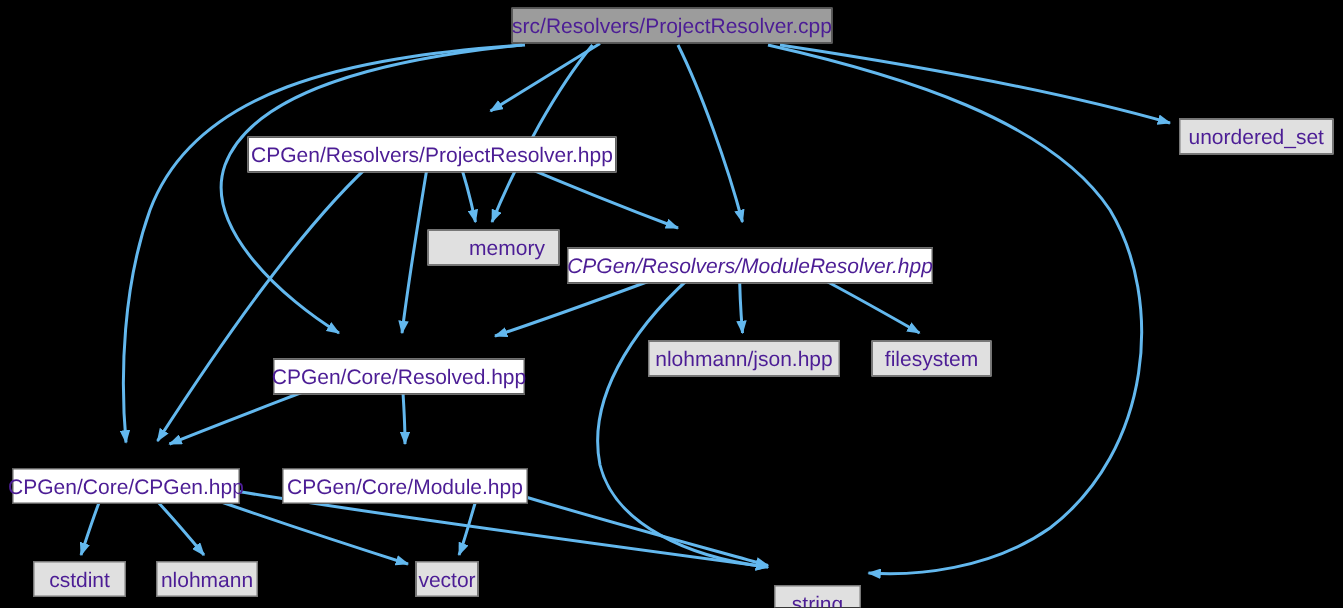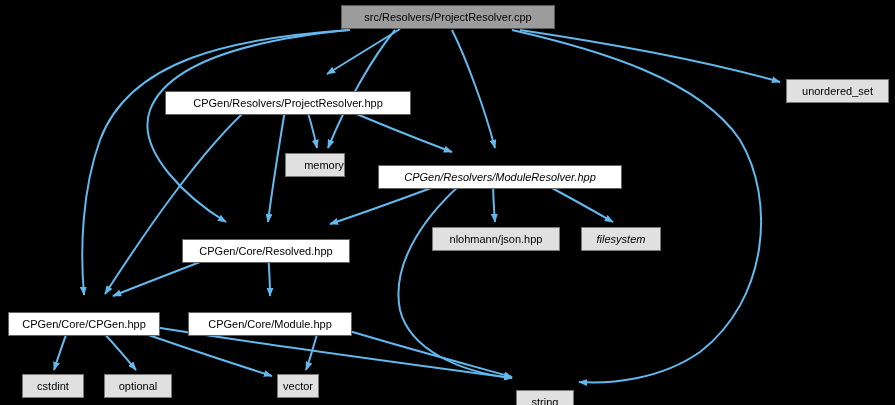--- a/index.html
+++ b/index.html
@@ -23,23 +23,23 @@
     width: 895px;
     height: 405px;
     pointer-events: none;
   }
   .node {
     position: absolute;
     box-sizing: border-box;
     display: flex;
     align-items: center;
     justify-content: center;
-    font-size: 11px;
+    font-size: 14px;
     line-height: 1;
-    color: #000000;
+    color: #4c1d95;
     white-space: nowrap;
     border-style: solid;
     border-width: 1px;
     user-select: none;
   }
   .node.fill-white {
     background: #ffffff;
     border-color: #606060;
     margin-top: 12px;
   }
@@ -87,26 +87,26 @@
         <path d="M 143,325 C 230,340 400,363 512,378" fill="none" stroke="#63b8ee" stroke-width="2" marker-end="url(#arrowhead)"></path>
         <path d="M 320,325 C 315,340 310,360 306,370" fill="none" stroke="#63b8ee" stroke-width="2" marker-end="url(#arrowhead)"></path>
         <path d="M 330,325 C 380,341 462,363 512,377" fill="none" stroke="#63b8ee" stroke-width="2" marker-end="url(#arrowhead)"></path>
       </g>
   </svg>
 
   <div id="nodes-group">
       <div class="node fill-root" style="left: 341px; top: 5px; width: 214px; height: 24px;">src/Resolvers/ProjectResolver.cpp</div>
       <div class="node fill-grey" style="left: 786px; top: 79px; width: 103px; height: 24px;">unordered_set</div>
       <div class="node fill-white" style="left: 165px; top: 79px; width: 246px; height: 24px;">CPGen/Resolvers/ProjectResolver.hpp</div>
-      <div class="node fill-grey" style="left: 285px; top: 153px; width: 60px; height: 24px; padding-left: 18px;">memory</div>
+      <div class="node fill-grey" style="left: 285px; top: 153px; width: 88px; height: 24px; padding-left: 18px;">memory</div>
       <div class="node fill-white" style="left: 378px; top: 153px; width: 244px; height: 24px; font-style: italic;">CPGen/Resolvers/ModuleResolver.hpp</div>
       <div class="node fill-white" style="left: 182px; top: 227px; width: 168px; height: 24px;">CPGen/Core/Resolved.hpp</div>
       <div class="node fill-grey" style="left: 432px; top: 227px; width: 128px; height: 24px;">nlohmann/json.hpp</div>
-      <div class="node fill-grey" style="left: 581px; top: 227px; width: 80px; height: 24px; font-style: italic;">filesystem</div>
+      <div class="node fill-grey" style="left: 581px; top: 227px; width: 80px; height: 24px;">filesystem</div>
       <div class="node fill-white" style="left: 8px; top: 300px; width: 152px; height: 24px;">CPGen/Core/CPGen.hpp</div>
       <div class="node fill-white" style="left: 188px; top: 300px; width: 164px; height: 24px;">CPGen/Core/Module.hpp</div>
       <div class="node fill-grey" style="left: 22px; top: 374px; width: 62px; height: 24px;">cstdint</div>
-      <div class="node fill-grey" style="left: 104px; top: 374px; width: 68px; height: 24px;">optional</div>
+      <div class="node fill-grey" style="left: 104px; top: 374px; width: 68px; height: 24px;">nlohmann</div>
       <div class="node fill-grey" style="left: 277px; top: 374px; width: 42px; height: 24px;">vector</div>
       <div class="node fill-grey" style="left: 516px; top: 374px; width: 58px; height: 24px; margin-top: 16px;">string</div>
     </div>
 
 </div>
 
 </body></html>

